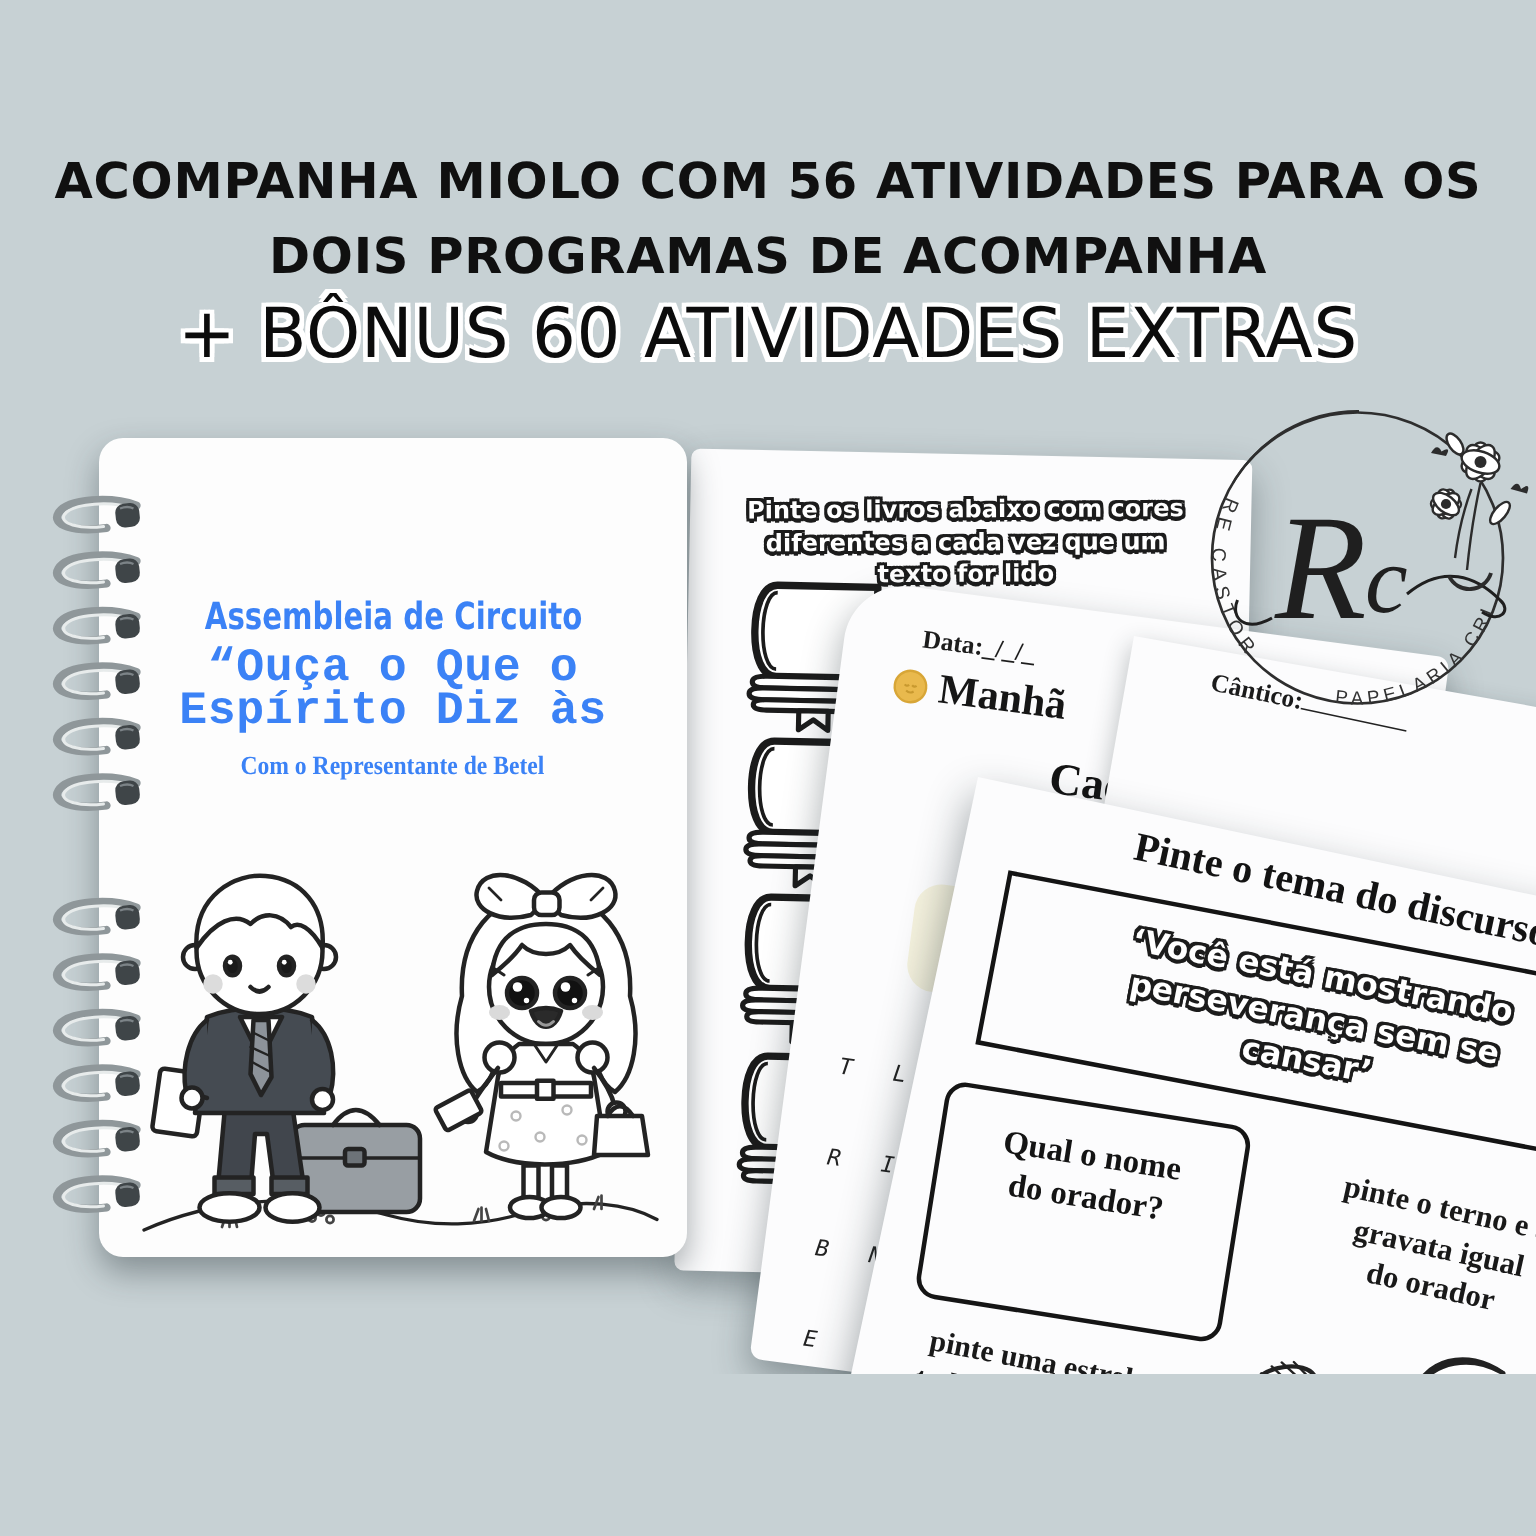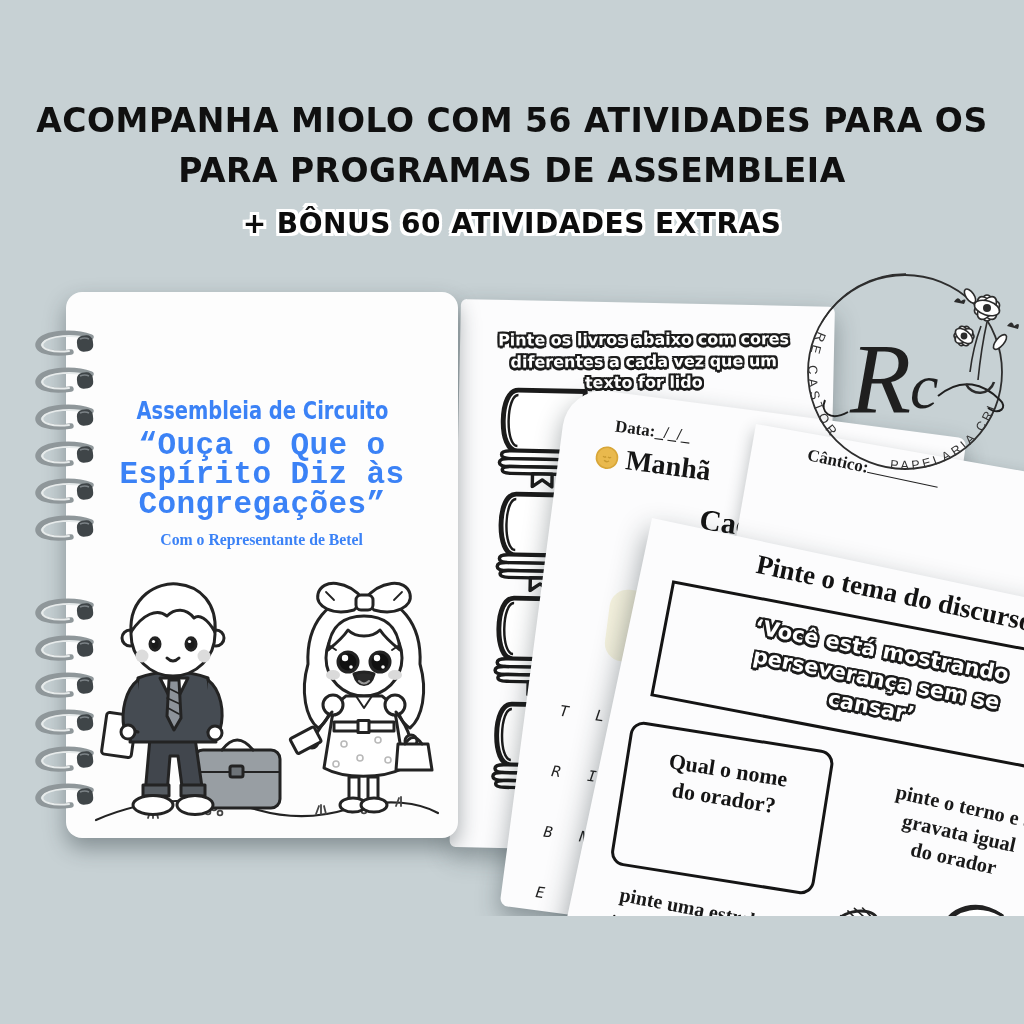--- a/index.html
+++ b/index.html
@@ -2,21 +2,21 @@
 <html><head>
 <meta charset="utf-8">
 <style>
   html,body{margin:0;padding:0;}
   body{width:1024px;height:1024px;overflow:hidden;background:#c7d1d4;font-family:"DejaVu Sans",sans-serif;}
   .stage{position:absolute;left:0;top:0;width:1024px;height:916px;overflow:hidden;background:#c7d1d4;}
   .abs{position:absolute;}
   
   .header{left:0;top:96px;width:1024px;text-align:center;z-index:40;color:#101010;}
   .header .h-line{font-size:33px;font-weight:800;letter-spacing:.5px;line-height:1.5;}
-  .header .h-bonus{margin-top:12px;font-size:28px;font-weight:700;letter-spacing:.5px;color:#0c0c0c;
+  .header .h-bonus{margin-top:0;font-size:46px;font-weight:400;letter-spacing:.5px;color:#0c0c0c;
     text-shadow:-3px -3px 0 #fff,0 -3px 0 #fff,3px -3px 0 #fff,-3px 0 0 #fff,3px 0 0 #fff,-3px 3px 0 #fff,0 3px 0 #fff,3px 3px 0 #fff;}
   .footer{left:84px;top:916px;z-index:40;font-size:43px;font-weight:800;letter-spacing:1px;color:#000000;}
   
   .page{position:absolute;background:#fcfcfd;box-shadow:0 10px 24px rgba(30,42,48,.38);}
   .serif{font-family:"Liberation Serif",serif;font-weight:700;}
   .bubble{color:#fff;font-weight:800;font-family:"DejaVu Sans",sans-serif;
     text-shadow:-2px -2px 0 #1c1c1c,0 -2px 0 #1c1c1c,2px -2px 0 #1c1c1c,-2px 0 0 #1c1c1c,2px 0 0 #1c1c1c,-2px 2px 0 #1c1c1c,0 2px 0 #1c1c1c,2px 2px 0 #1c1c1c,0 3px 0 #1c1c1c;}
   .cond{display:inline-block;transform:scaleX(.78);transform-origin:center;white-space:nowrap;}
   
   .notebook{left:66px;top:292px;width:392px;height:546px;background:#fdfdfd;border-radius:16px;
@@ -92,21 +92,21 @@
         <path d="M52 89 H72 V102 L62 95 L52 102 Z" fill="#fff" stroke="#1b1b1b" stroke-width="3.5" stroke-linejoin="round"></path>
       </symbol>
       <symbol id="starsym" viewBox="0 0 40 40">
         <path d="M20 2 L24.6 14.6 L38 14.9 L27.3 23.2 L31.2 36 L20 28.3 L8.8 36 L12.7 23.2 L2 14.9 L15.4 14.6 Z" fill="#fff" stroke="#3c3c3c" stroke-width="2.4" stroke-linejoin="round"></path>
       </symbol>
     </defs>
   </svg>
 
   <div class="abs header">
     <div class="h-line">ACOMPANHA MIOLO COM 56 ATIVIDADES PARA OS</div>
-    <div class="h-line">PARA PROGRAMAS DE ASSEMBLEIA</div>
+    <div class="h-line">DOIS PROGRAMAS DE ACOMPANHA</div>
     <div class="h-bonus">+ BÔNUS 60 ATIVIDADES EXTRAS</div>
   </div>
 
   <div class="page pageA">
     <div class="bubble bubble-title">
       <div>Pinte os livros abaixo com cores</div>
       <div>diferentes a cada vez que um</div>
       <div>texto for lido</div>
     </div>
     <svg class="book" style="top:86px">
@@ -238,21 +238,20 @@
       </g>
     </svg>
   </div>
 
   <div class="abs notebook">
     <div class="cover-text">
       <div class="cover-title"><span class="cond">Assembleia de Circuito</span></div>
       <div class="cover-quote">
         <div>“Ouça o Que o</div>
         <div>Espírito Diz às</div>
-        <div>Congregações”</div>
       </div>
       <div class="cover-sub"><span class="cond" style="transform:scaleX(.9)">Com o Representante de Betel</span></div>
     </div>
 
     <svg class="chars" viewBox="0 0 352 268">
       <g stroke="#232323" stroke-width="3" fill="none" stroke-linecap="round" stroke-linejoin="round">
 
         <path d="M6 252 C 60 228 122 228 168 242 C 200 251 232 249 258 241 C 298 229 330 235 348 245" stroke-width="2.2"></path>
         <g stroke-width="1.8" stroke="#444">
           <path d="M58 250 l3 -9 M63 250 l0 -10 M68 250 l-2 -9"></path>

